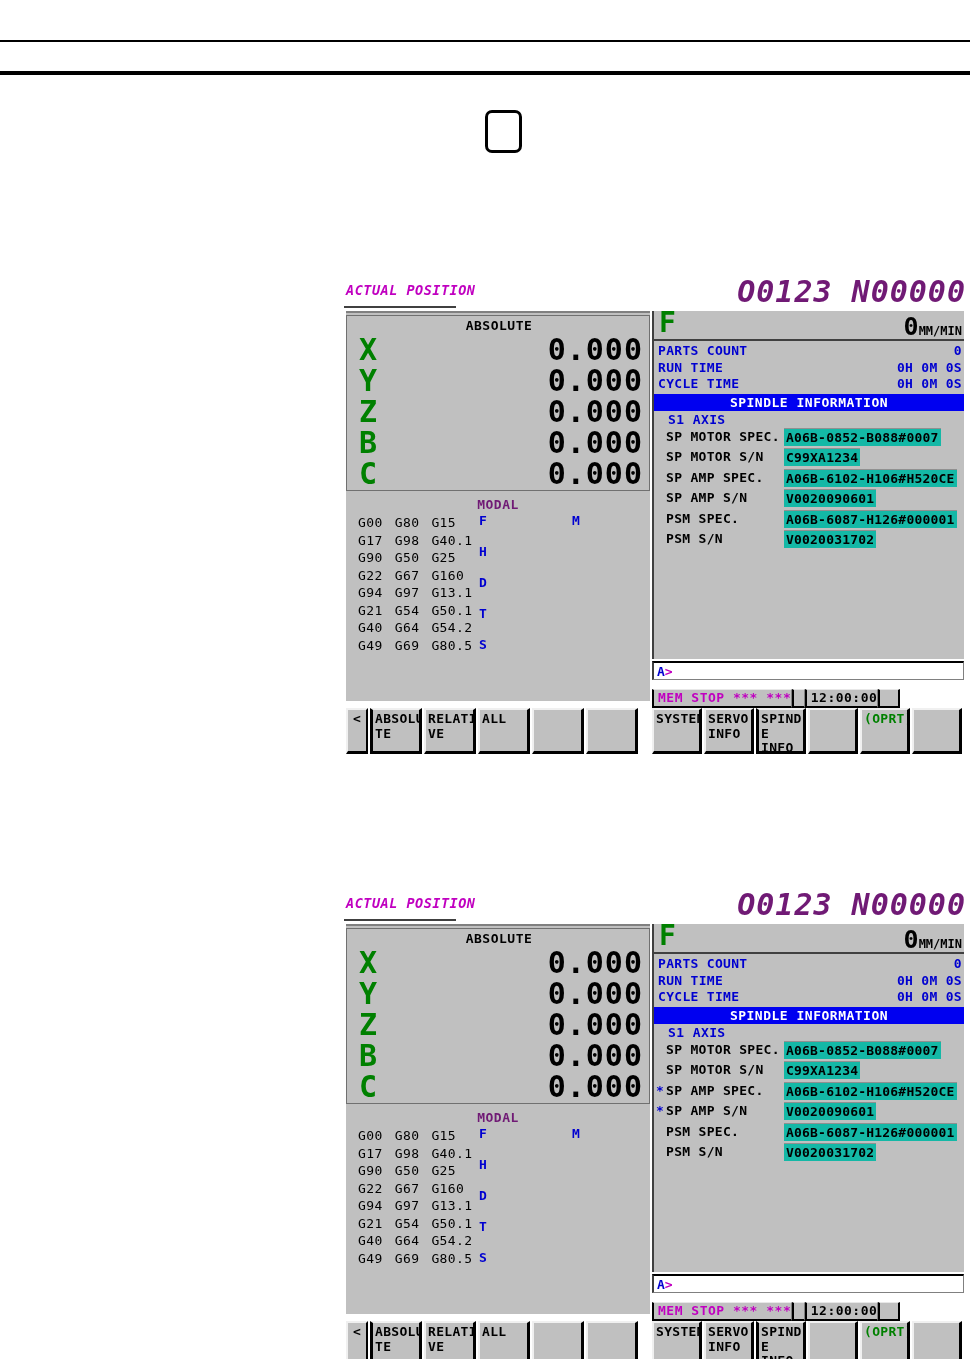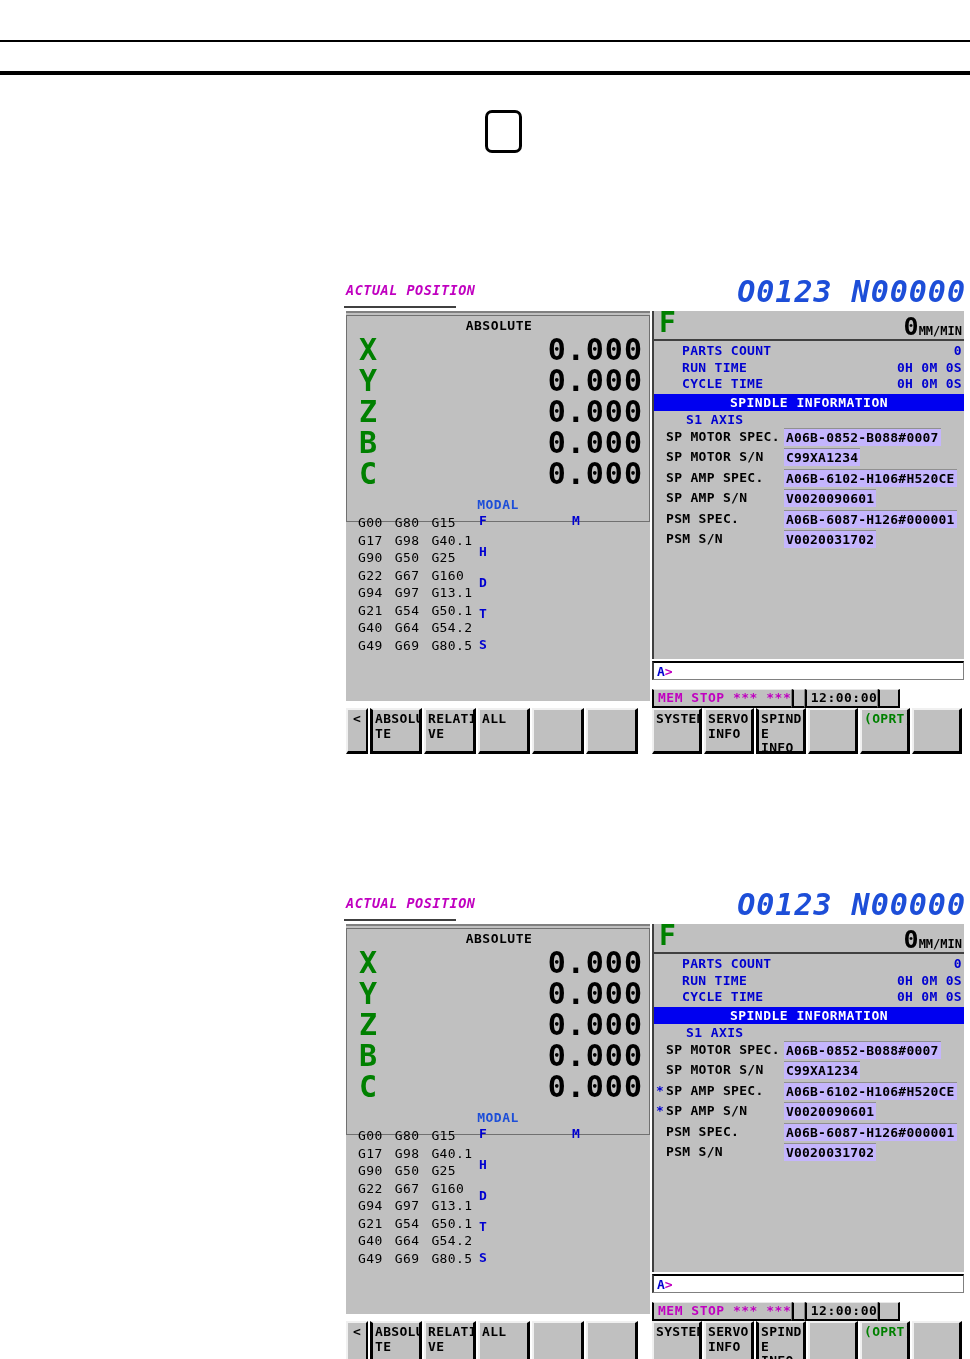--- a/index.html
+++ b/index.html
@@ -26,38 +26,38 @@
   .cnc { position: absolute; width: 622px; height: 474px; background: #ffffff; }
 
   .cnc-head { position: relative; height: 26px; font-style: italic; }
   .cnc-title {
     position: absolute; left: 2px; top: 2px;
     color: #c000c0; font-size: 13.5px; font-weight: bold;
     letter-spacing: 0.5px; white-space: nowrap;
   }
   .cnc-prog {
     position: absolute; right: 0px; top: -6px;
-    color: #1d4ed8; font-size: 30px; font-weight: bold;
+    color: #701a75; font-size: 30px; font-weight: bold;
     letter-spacing: 1px; white-space: nowrap;
   }
   .tab-underline {
     position: absolute; left: 0; top: 26px;
     width: 112px; height: 2px; background: #404040;
   }
 
   
   .pos-panel {
     position: absolute; left: 2px; top: 31px;
     width: 304px; height: 390px;
     background: #c0c0c0;
     border-top: 2px solid #808080;
   }
   .abs-box {
     position: absolute; left: 0px; top: 2px;
-    width: 304px; height: 207px;
+    width: 304px; height: 176px;
     background: #c0c0c0;
     border: 1px solid #707070;
   }
   .abs-label {
     position: absolute; left: 0; top: 2px; width: 304px;
     text-align: center; font-size: 13px; font-weight: bold; color: #000;
     letter-spacing: 0.5px;
   }
   .axis-row {
     position: absolute; left: 0; width: 304px; height: 31px;
@@ -69,21 +69,21 @@
   }
   .axis-val {
     position: absolute; right: 8px; top: -4px;
     font-size: 30px; font-weight: bold; color: #000;
     line-height: 31px; letter-spacing: 1px;
   }
 
   
   .modal-title {
     position: absolute; left: 0; top: 184px; width: 304px;
-    text-align: center; font-size: 13px; font-weight: bold; color: #1d4ed8;
+    text-align: center; font-size: 13px; font-weight: bold; color: #701a75;
     letter-spacing: 0.5px;
   }
   .modal-grid {
     position: absolute; left: 10px; top: 200px;
     font-size: 13px; font-weight: bold; color: #000;
     line-height: 15.5px; letter-spacing: 0.4px;
   }
   .modal-grid td { padding: 0 10px 0 0; font-weight: normal; }
   .modal-grid td.c3 { padding-right: 14px; }
   .modal-letters {
@@ -112,53 +112,53 @@
   .f-letter {
     position: absolute; left: 5px; top: -5px;
     font-size: 28px; font-weight: bold; color: #008000;
   }
   .f-val {
     position: absolute; right: 2px; top: 1px;
     font-size: 25px; font-weight: bold; color: #000;
   }
   .f-unit { font-size: 12px; vertical-align: baseline; letter-spacing: 0; }
 
-  .kv-row { position: relative; height: 16.5px; margin-left: 24px; }
+  .kv-row { position: relative; height: 16.5px; }
   .kv-k {
     position: absolute; left: 4px; top: 0;
     font-size: 13px; font-weight: bold; color: #0000d0; letter-spacing: 0.3px;
   }
   .kv-v {
     position: absolute; right: 2px; top: 0;
     font-size: 13px; font-weight: bold; color: #0000d0; letter-spacing: 0.3px;
   }
 
   .sp-banner {
     position: relative; margin-top: 1px;
     height: 17px; background: #0000f0;
     color: #ffffff; font-size: 13px; font-weight: bold;
     text-align: center; line-height: 17px; letter-spacing: 0.5px;
   }
   .sp-axis {
     position: relative; height: 17px;
     font-size: 13px; font-weight: bold; color: #0000d0;
-    padding-left: 32px; line-height: 17px; letter-spacing: 0.4px;
+    padding-left: 14px; line-height: 17px; letter-spacing: 0.4px;
   }
   .sp-row { position: relative; height: 20.5px; }
   .sp-star {
     position: absolute; left: 2px; top: 1px;
     font-size: 13px; font-weight: bold; color: #0000d0;
   }
   .sp-label {
     position: absolute; left: 12px; top: 1px;
     font-size: 13px; font-weight: bold; color: #000000; letter-spacing: 0.3px;
   }
   .sp-field {
     position: absolute; left: 130px; top: 0px;
-    background: #c4b5fd; color: #000;
+    background: #14b8a6; color: #000;
     font-size: 13px; font-weight: bold;
     border-top: 1px solid #909090;
     padding: 1px 2px 1px 2px;
     white-space: nowrap; letter-spacing: 0.2px;
   }
 
   
   .aline {
     position: absolute; left: 308px; top: 381px;
     width: 312px; height: 19px;

